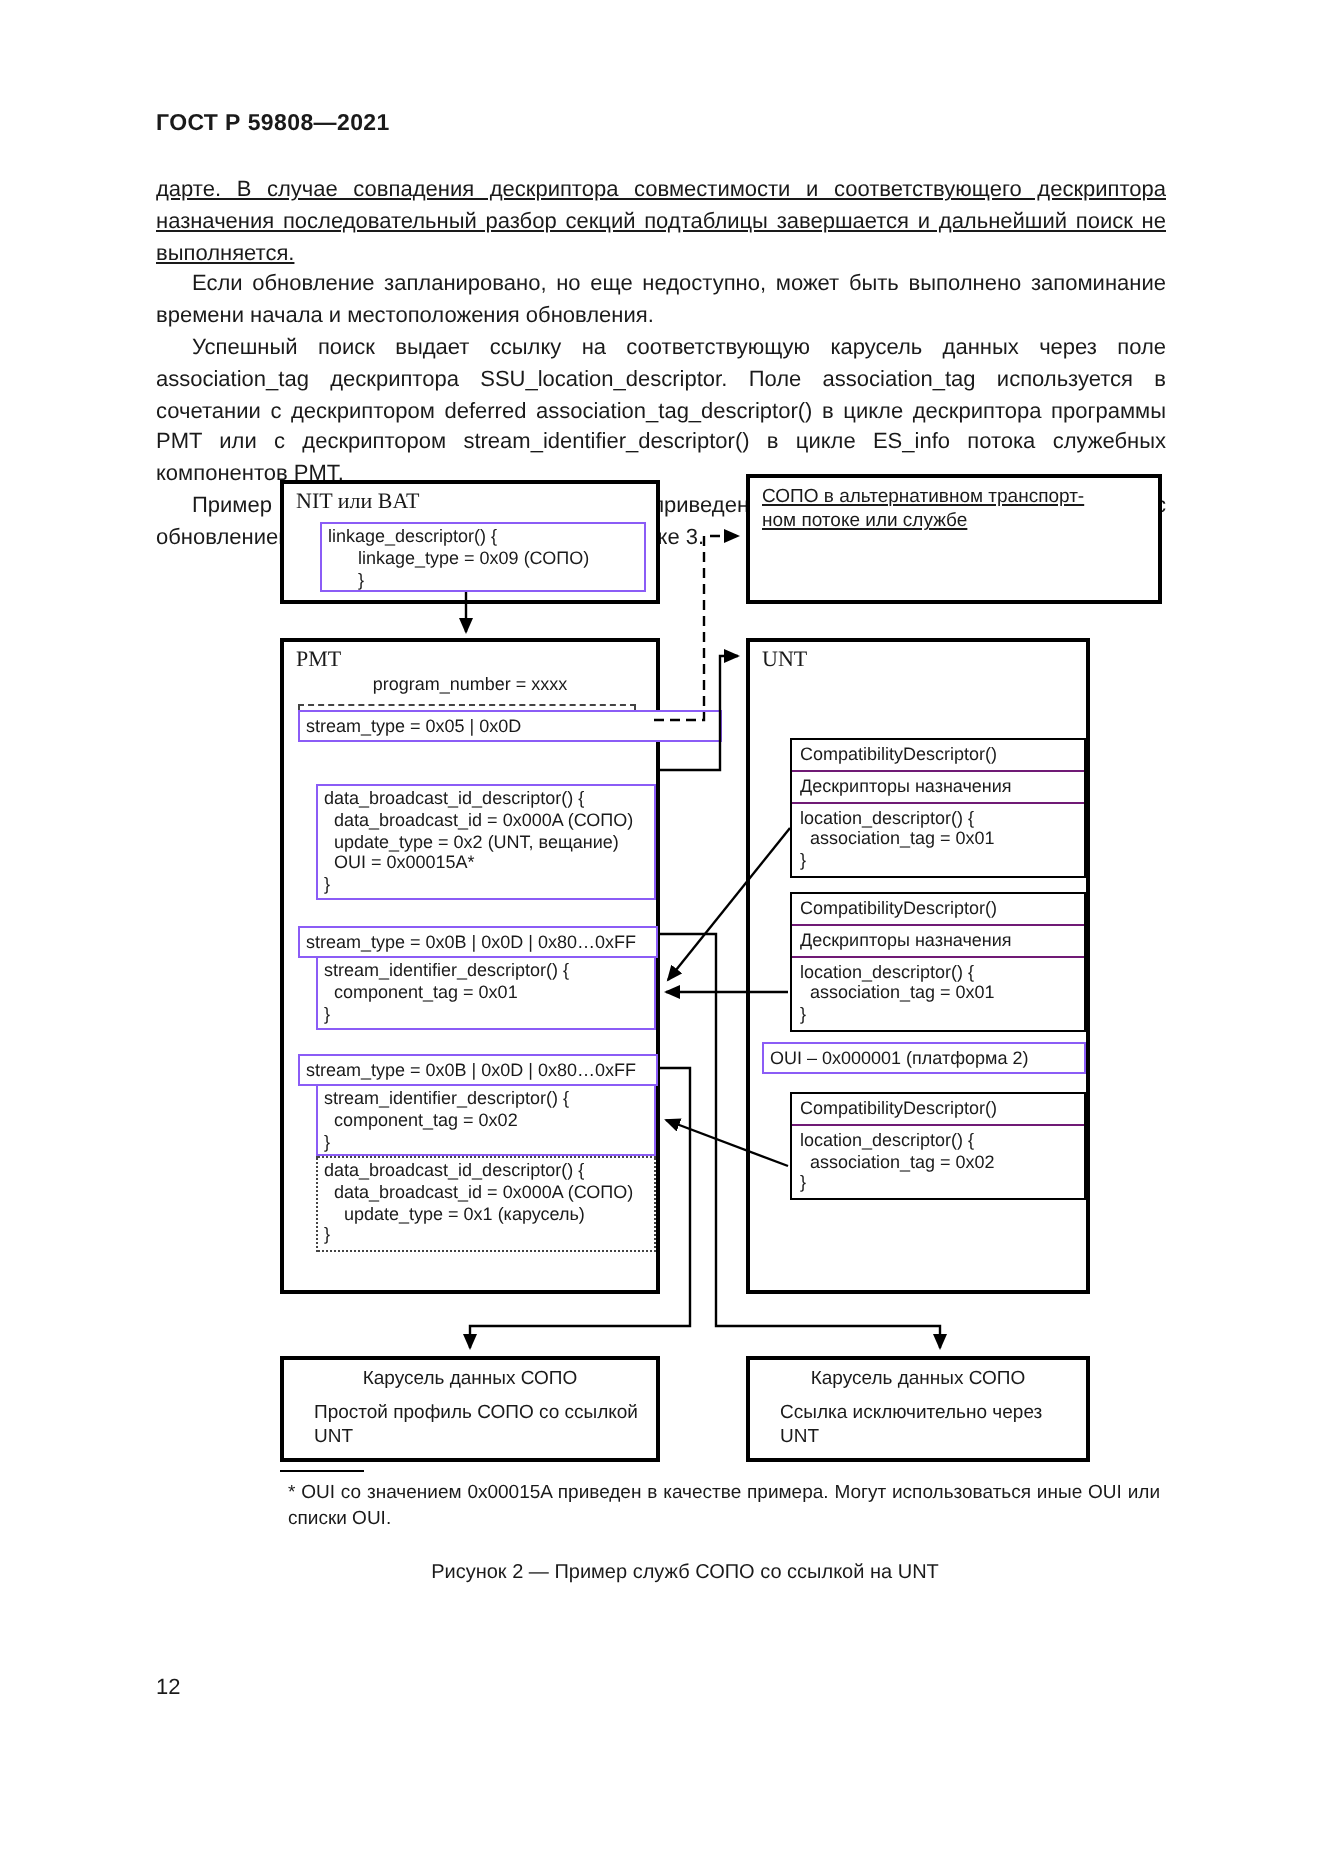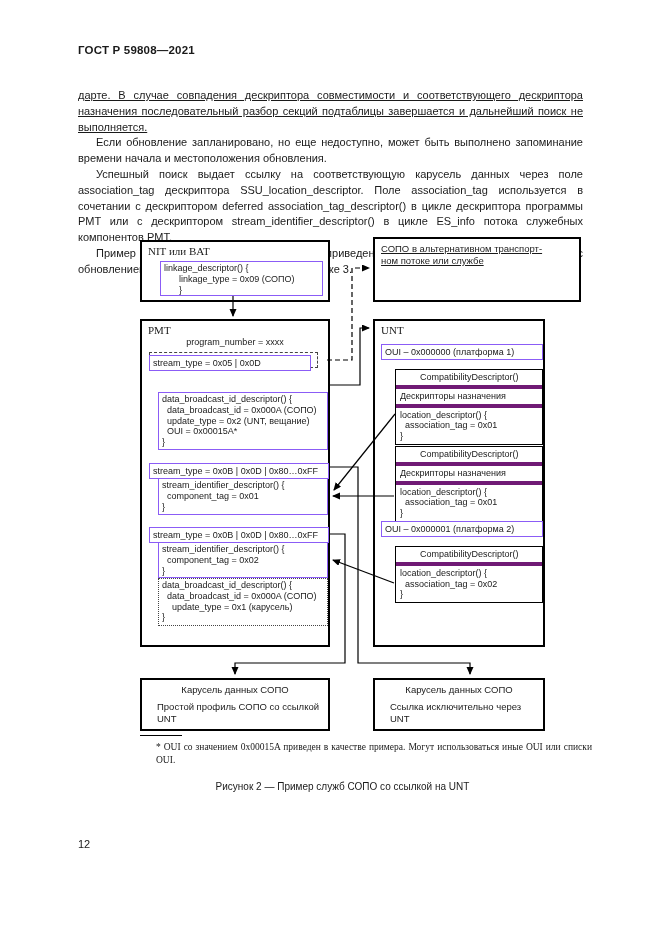--- a/index.html
+++ b/index.html
@@ -2,48 +2,48 @@
 <html><head>
 <meta charset="utf-8">
 <style>
   html,body { margin:0; padding:0; background:#e8e8e8; }
   .page {
     position:relative; width:661px; height:935px; margin:0 auto;
     background:#ffffff; overflow:hidden;
     font-family:"Liberation Sans","DejaVu Sans",sans-serif;
     color:#1a1a1a;
   }
-  .doc-header { position:absolute; left:78px; top:44px; font-size:11.5px; font-weight:bold; letter-spacing:.2px; }
+  .doc-header { position:absolute; left:78px; top:56px; font-size:11.5px; font-weight:bold; letter-spacing:.2px; }
   .body-text { position:absolute; left:78px; top:88px; width:505px; font-size:11px; line-height:15.8px; text-align:justify; }
   .para { margin:0; text-indent:18px; }
   .para.first { text-indent:0;text-decoration:underline; }
 
   
   .box, .inner, .grp { position:absolute; background:#fff; box-sizing:border-box; }
   .box  { border:2px solid #000; }
   .inner{ border:1px solid #8b5cf6; }
   .boxlabel { font-size:11px; padding:3px 0 0 6px;font-family:Liberation Serif, serif; }
   .progline { font-size:9px; text-align:center; margin-top:1px; }
   .code { font-size:9px; line-height:10.8px; white-space:pre; padding:1px 3px; }
   .line1 { font-size:9px; line-height:11px; white-space:pre; padding:1.5px 3px; }
   .dashed { border:1px dashed #444 !important; }
   .dotted { border:1px dotted #444 !important; }
   .grp { border:1px solid #000; }
-  .cell { font-size:9px; line-height:10.8px; padding:2px 4px; border-top:4px solid #701a75; white-space:pre; }
-  .cell:first-child { border-top:none;margin-left:20px; }
+  .cell { font-size:9px; line-height:10.8px; padding:2px 4px; border-top:1px solid #701a75; white-space:pre; }
+  .cell:first-child { border-top:none; }
   .wraptext { font-size:9.5px; line-height:12px; padding:4px 6px; white-space:pre; }
   .car-title { font-size:9.5px; text-align:center; padding-top:4px; }
   .car-body  { font-size:9.5px; line-height:12px; padding:6px 5px 0 15px; text-align:left; }
 
   .connectors { position:absolute; left:0; top:0; z-index:6; pointer-events:none; }
   .ln { fill:none; stroke:#000; stroke-width:1.2; }
   .ln.dash { stroke-dasharray:5 3; }
 
   .fn-rule { position:absolute; left:140px; top:735px; width:42px; border-top:1.2px solid #000; }
-  .footnote { position:absolute; left:156px; top:741px; width:436px; font-size:9.5px; line-height:12.5px; text-align:justify;font-family:Liberation Serif, serif; }
+  .footnote { position:absolute; left:144px; top:741px; width:436px; font-size:9.5px; line-height:12.5px; text-align:justify; }
   .caption { position:absolute; left:140px; top:781px; width:405px; font-size:10px; text-align:center; }
   .pagenum { position:absolute; left:78px; top:838px; font-size:11px; }
 </style>
 </head>
 <body>
 
 <div class="page">
 
   <div class="doc-header">ГОСТ Р 59808—2021</div>
 
@@ -63,21 +63,21 @@
 
   <div class="box wraptext" style="left:373px;top:237px;width:208px;height:65px;text-decoration:underline;">СОПО в альтернативном транспорт-
 ном потоке или службе</div>
 
   <div class="box" style="left:140px;top:319px;width:190px;height:328px;">
     <div class="boxlabel">PMT</div>
     <div class="progline">program_number = xxxx</div>
   </div>
   <div class="inner dashed line1" style="left:149px;top:352px;width:169px;height:16px;">deferred_association_tag_descriptor</div>
 
-  <div class="inner line1" style="left:149px;top:355px;width:162px;height:16px;">stream_type = 0x05 | 0x0D</div>
+  <div class="inner line1" style="left:149px;top:355px;width:212px;height:16px;">stream_type = 0x05 | 0x0D</div>
   <div class="inner code" style="left:158px;top:392px;width:170px;height:58px;">data_broadcast_id_descriptor() {
   data_broadcast_id = 0x000A (СОПО)
   update_type = 0x2 (UNT, вещание)
   OUI = 0x00015A*
 }</div>
 
   <div class="inner line1" style="left:149px;top:463px;width:180px;height:16px;">stream_type = 0x0B | 0x0D | 0x80…0xFF</div>
   <div class="inner code" style="left:158px;top:478px;width:170px;height:37px;">stream_identifier_descriptor() {
   component_tag = 0x01
 }</div>
@@ -87,21 +87,20 @@
   component_tag = 0x02
 }</div>
   <div class="inner dotted code" style="left:158px;top:578px;width:170px;height:48px;">data_broadcast_id_descriptor() {
   data_broadcast_id = 0x000A (СОПО)
     update_type = 0x1 (карусель)
 }</div>
 
   <div class="box" style="left:373px;top:319px;width:172px;height:328px;">
     <div class="boxlabel">UNT</div>
   </div>
-  <div class="inner line1" style="left:381px;top:344px;width:162px;height:16px;">OUI – 0x000000 (платформа 1)</div>
 
   <div class="grp" style="left:395px;top:369px;width:148px;">
     <div class="cell">CompatibilityDescriptor()</div>
     <div class="cell">Дескрипторы назначения</div>
     <div class="cell">location_descriptor() {
   association_tag = 0x01
 }</div>
   </div>
 
   <div class="grp" style="left:395px;top:446px;width:148px;">

